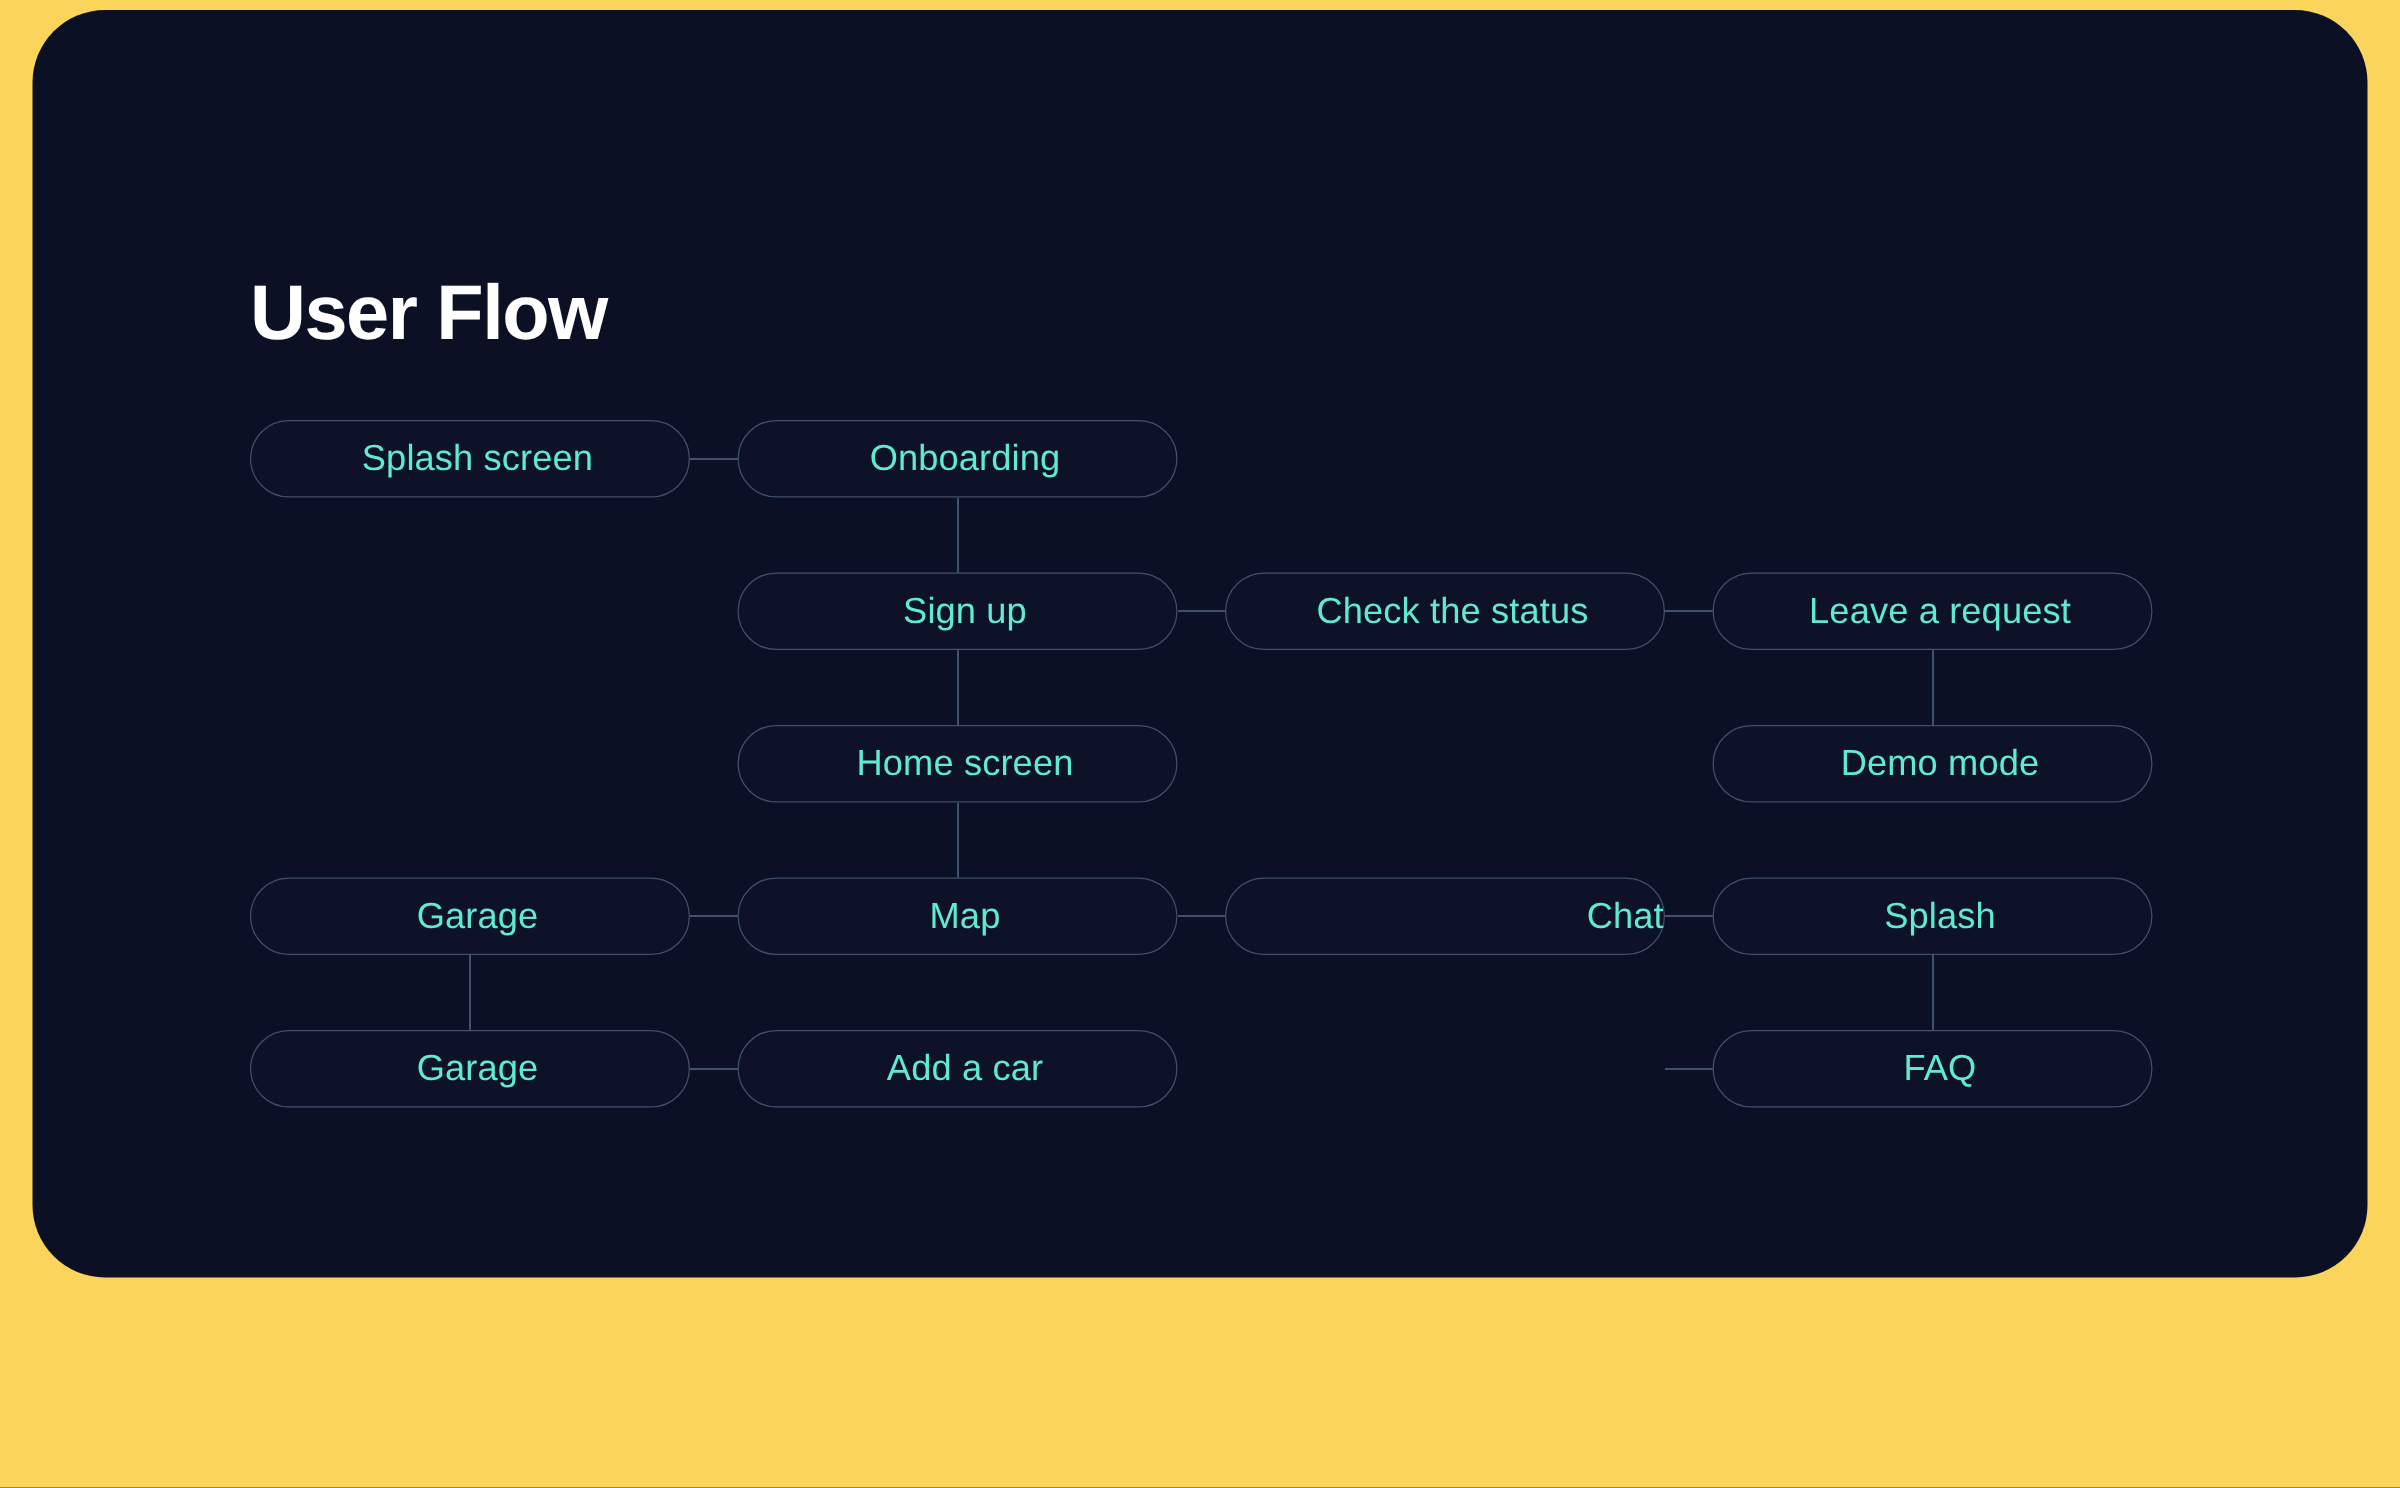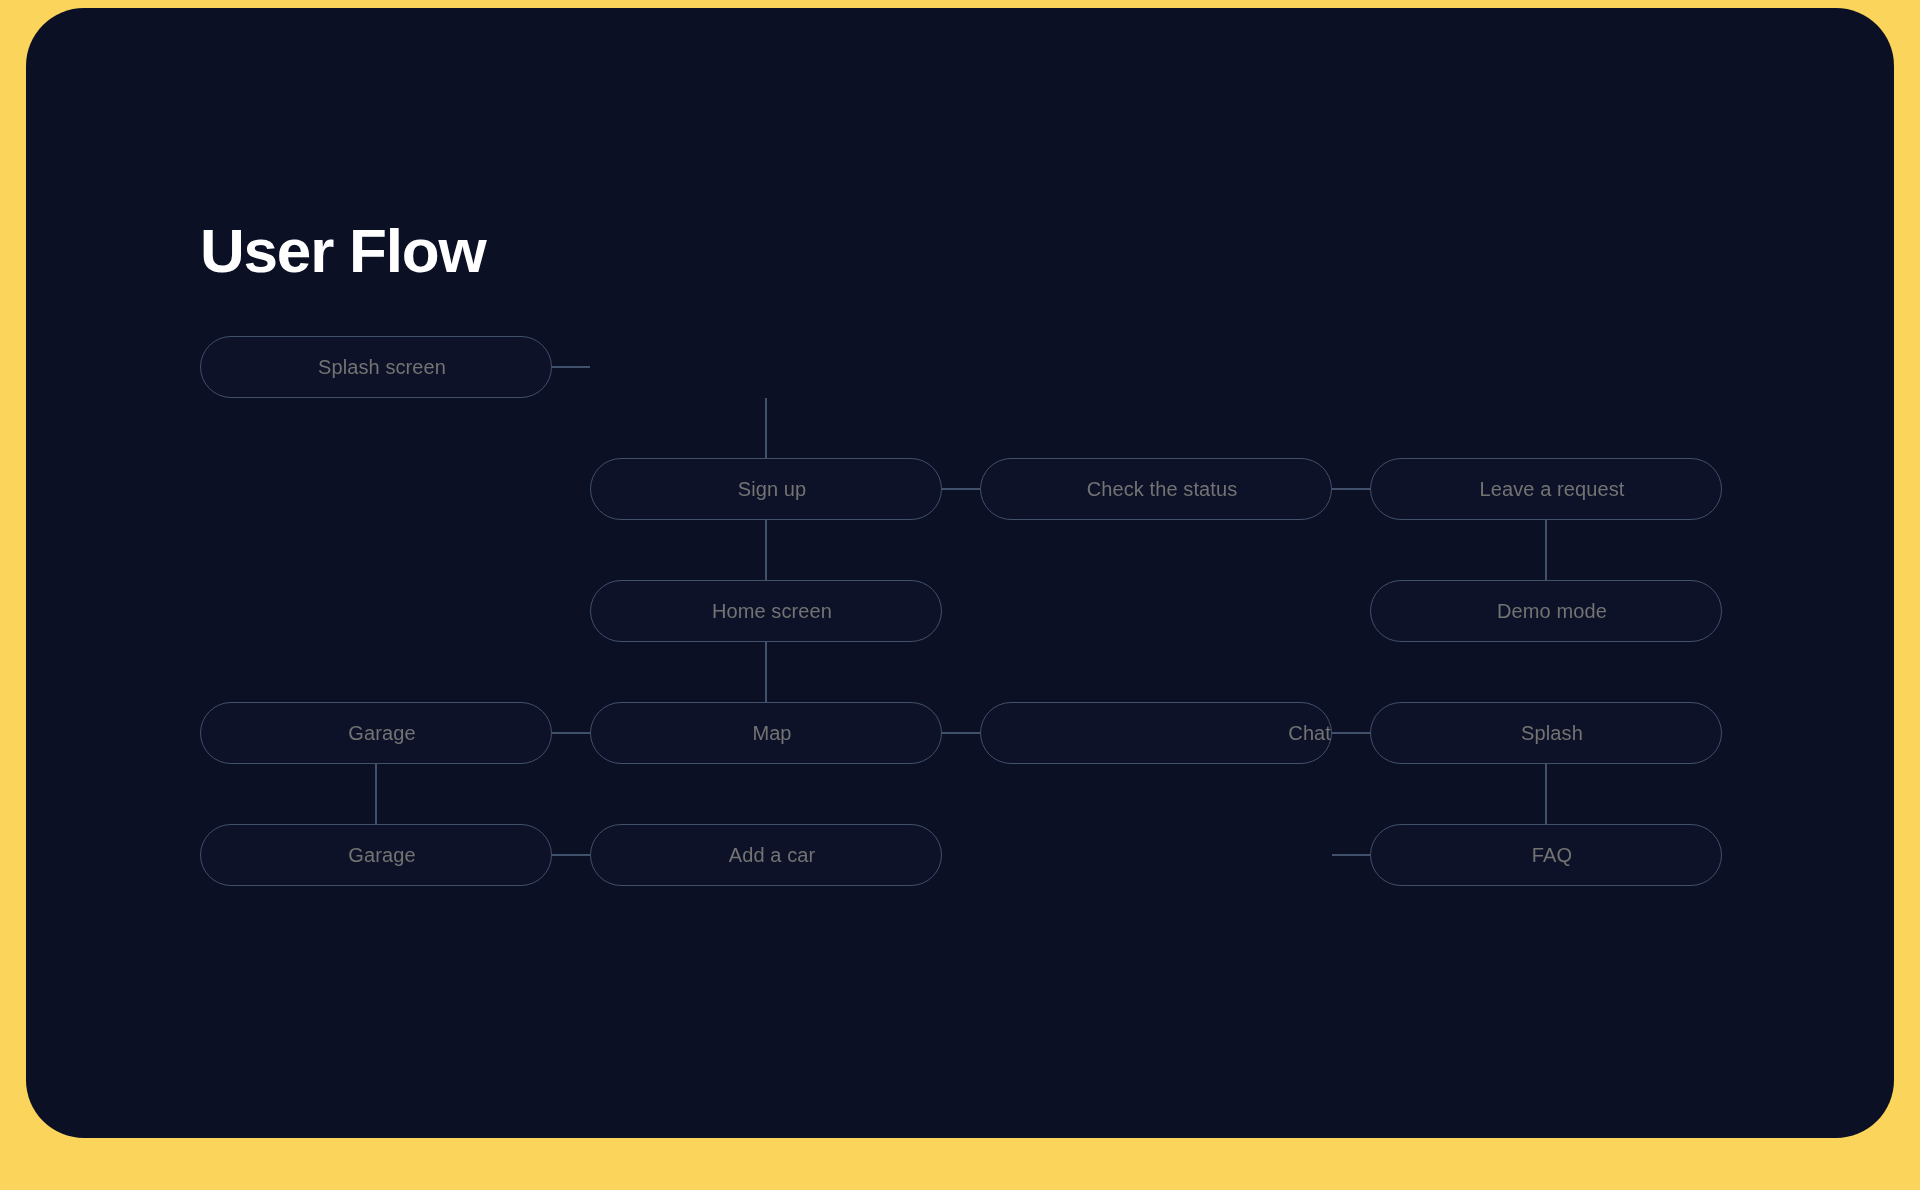--- a/index.html
+++ b/index.html
@@ -21,21 +21,21 @@
     height: 1190px;
     background: #FBD45B;
   }
 
   
   #card {
     position: absolute;
     left: 26px;
     top: 8px;
     width: 1868px;
-    height: 1130px;
+    height: 1014px;
     background: #0B1024;
     border-radius: 58px;
     overflow: hidden;
   }
 
   #page-title {
     position: absolute;
     left: 174px;
     top: 212px;
     font-size: 62px;
@@ -74,22 +74,22 @@
     border-radius: 34px;
     color: #626D80;
     font-size: 22.5px;
     font-weight: 400;
     letter-spacing: 0.1px;
     white-space: nowrap;
     user-select: none;
   }
 
   .node-label {
-    color: #737373;
-    font-size: 20px;
+    color: #5eead4;
+    font-size: 29px;
     line-height: 1;
     margin-left: 12px;
   }
 </style>
 </head>
 <body>
 
 <div id="stage">
   <div id="card">
 
@@ -108,20 +108,23 @@
           <line x1="916" y1="725" x2="954" y2="725" stroke="#41506B" stroke-width="1.6" shape-rendering="crispEdges"></line>
           <line x1="1306" y1="725" x2="1344" y2="725" stroke="#41506B" stroke-width="1.6" shape-rendering="crispEdges"></line>
           <line x1="350" y1="756" x2="350" y2="816" stroke="#41506B" stroke-width="1.6" shape-rendering="crispEdges"></line>
           <line x1="1520" y1="756" x2="1520" y2="816" stroke="#41506B" stroke-width="1.6" shape-rendering="crispEdges"></line>
           <line x1="526" y1="847" x2="564" y2="847" stroke="#41506B" stroke-width="1.6" shape-rendering="crispEdges"></line>
           <line x1="1306" y1="847" x2="1344" y2="847" stroke="#41506B" stroke-width="1.6" shape-rendering="crispEdges"></line>
         </svg>
 
     <div class="node" style="left: 174px; top: 328px; width: 352px; height: 62px;">
           <span class="node-label">Splash screen</span>
+        </div>
+        <div class="node" style="left: 564px; top: 328px; width: 352px; height: 62px;">
+          <span class="node-label">Onboarding</span>
         </div>
         <div class="node" style="left: 564px; top: 450px; width: 352px; height: 62px; align-items: center;">
           <span class="node-label">Sign up</span>
         </div>
         <div class="node" style="left: 954px; top: 450px; width: 352px; height: 62px;">
           <span class="node-label">Check the status</span>
         </div>
         <div class="node" style="left: 1344px; top: 450px; width: 352px; height: 62px;">
           <span class="node-label">Leave a request</span>
         </div>

